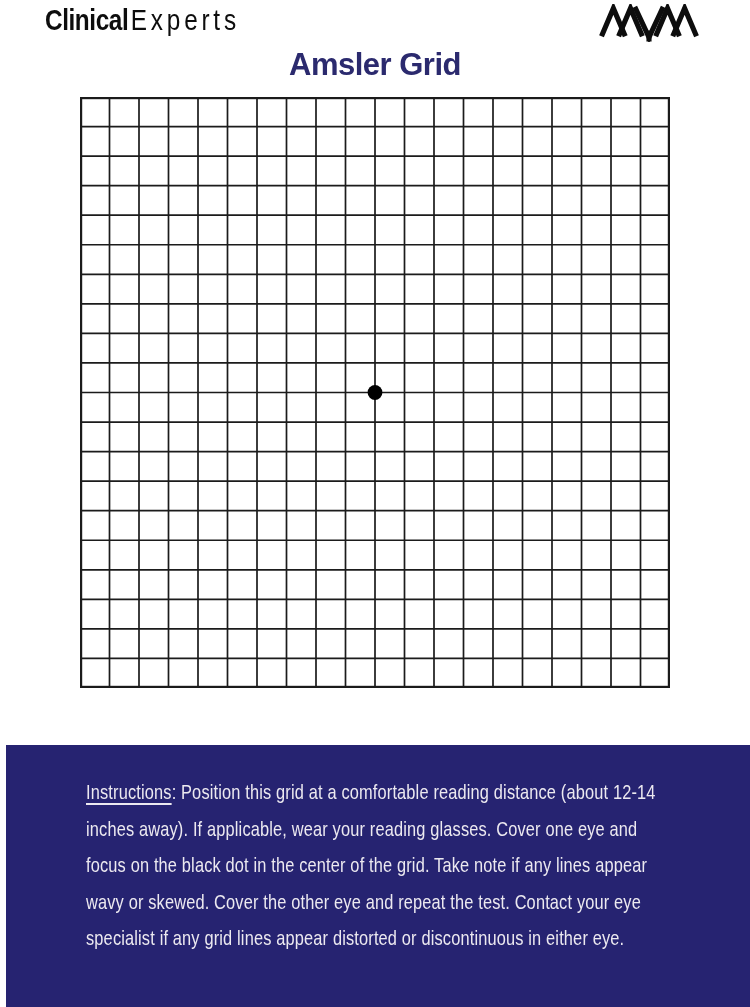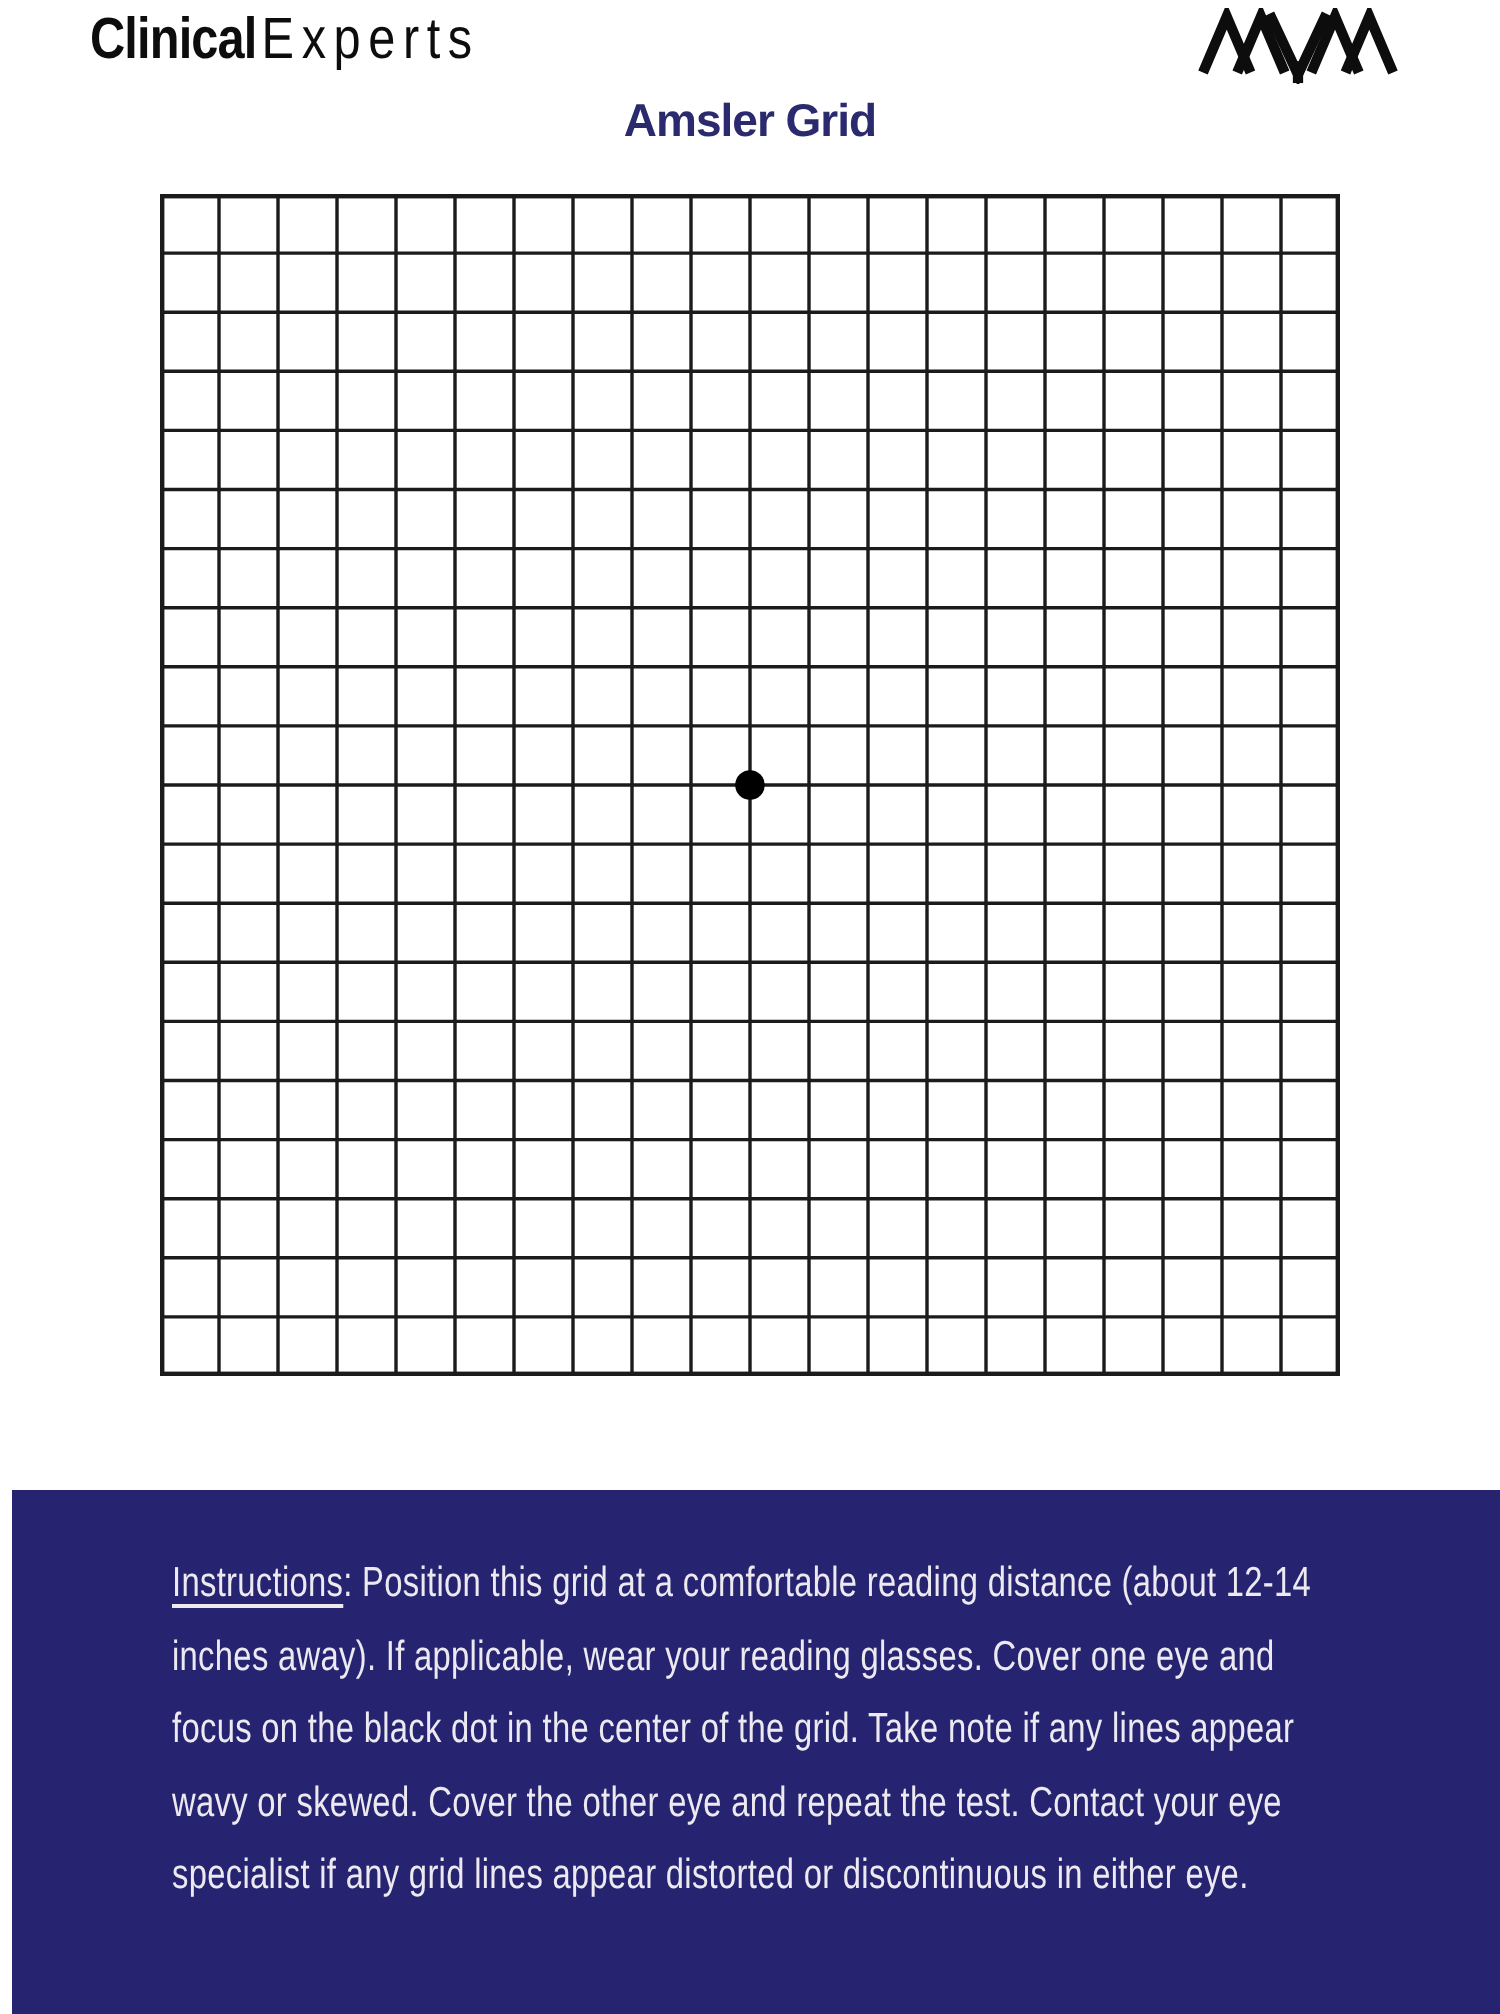--- a/index.html
+++ b/index.html
@@ -25,21 +25,21 @@
     position:absolute;right:50px;top:4px;width:102px;height:38px;
   }
   .logo-mark svg{display:block;width:100%;height:100%;}
   .logo-mark polyline,.logo-mark line{
     fill:none;stroke:#0d0d0d;stroke-width:5.4;stroke-linecap:butt;stroke-linejoin:miter;
   }
   
   .page-title{
     position:absolute;left:0;top:47px;width:750px;margin:0;
     text-align:center;
-    font-size:23px;font-weight:800;letter-spacing:-0.5px;
+    font-size:31px;font-weight:800;letter-spacing:-0.5px;
     color:var(--title-color,#2b2a6e);
   }
   
   .grid-wrap{
     position:absolute;left:80px;top:97px;width:590px;height:591px;
   }
   .grid-wrap svg{display:block;width:100%;height:100%;}
   .grid-wrap line{stroke:var(--grid-line,#1b1b1b);stroke-width:1.7;}
   .grid-wrap rect{fill:none;stroke:var(--grid-line,#1b1b1b);stroke-width:2.2;}
   .grid-wrap circle{fill:var(--dot-color,#000);}

